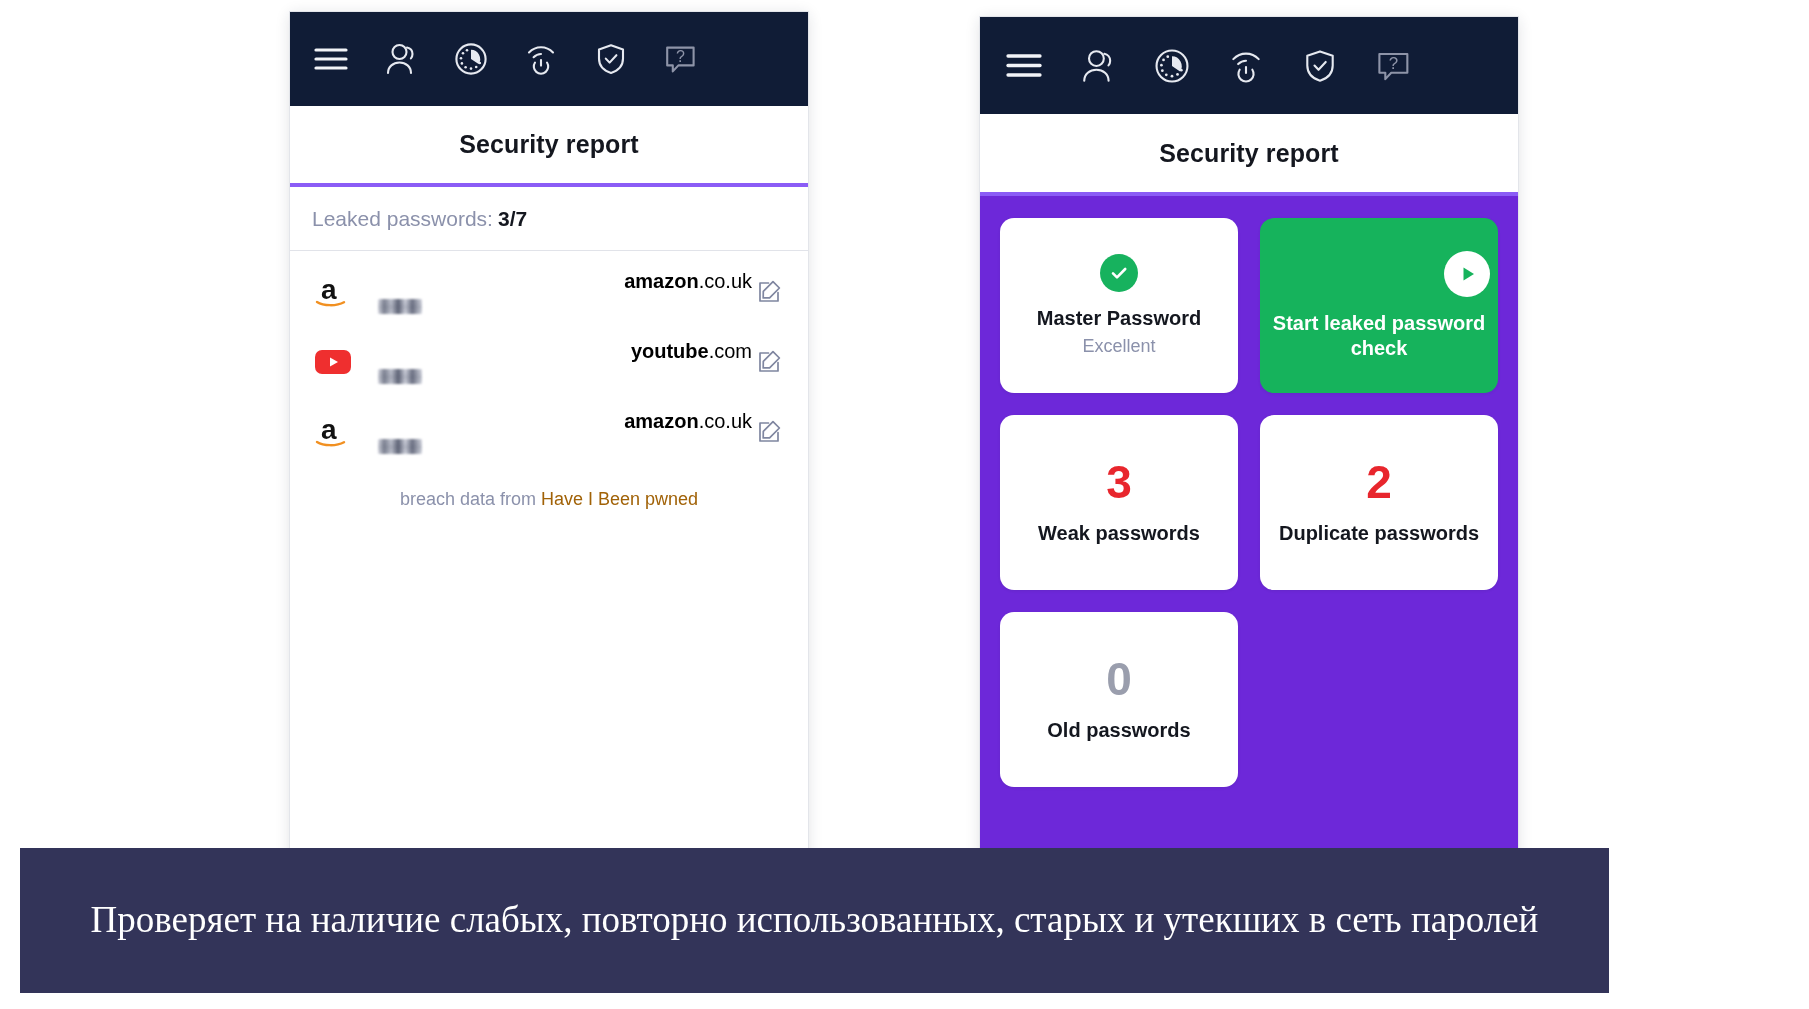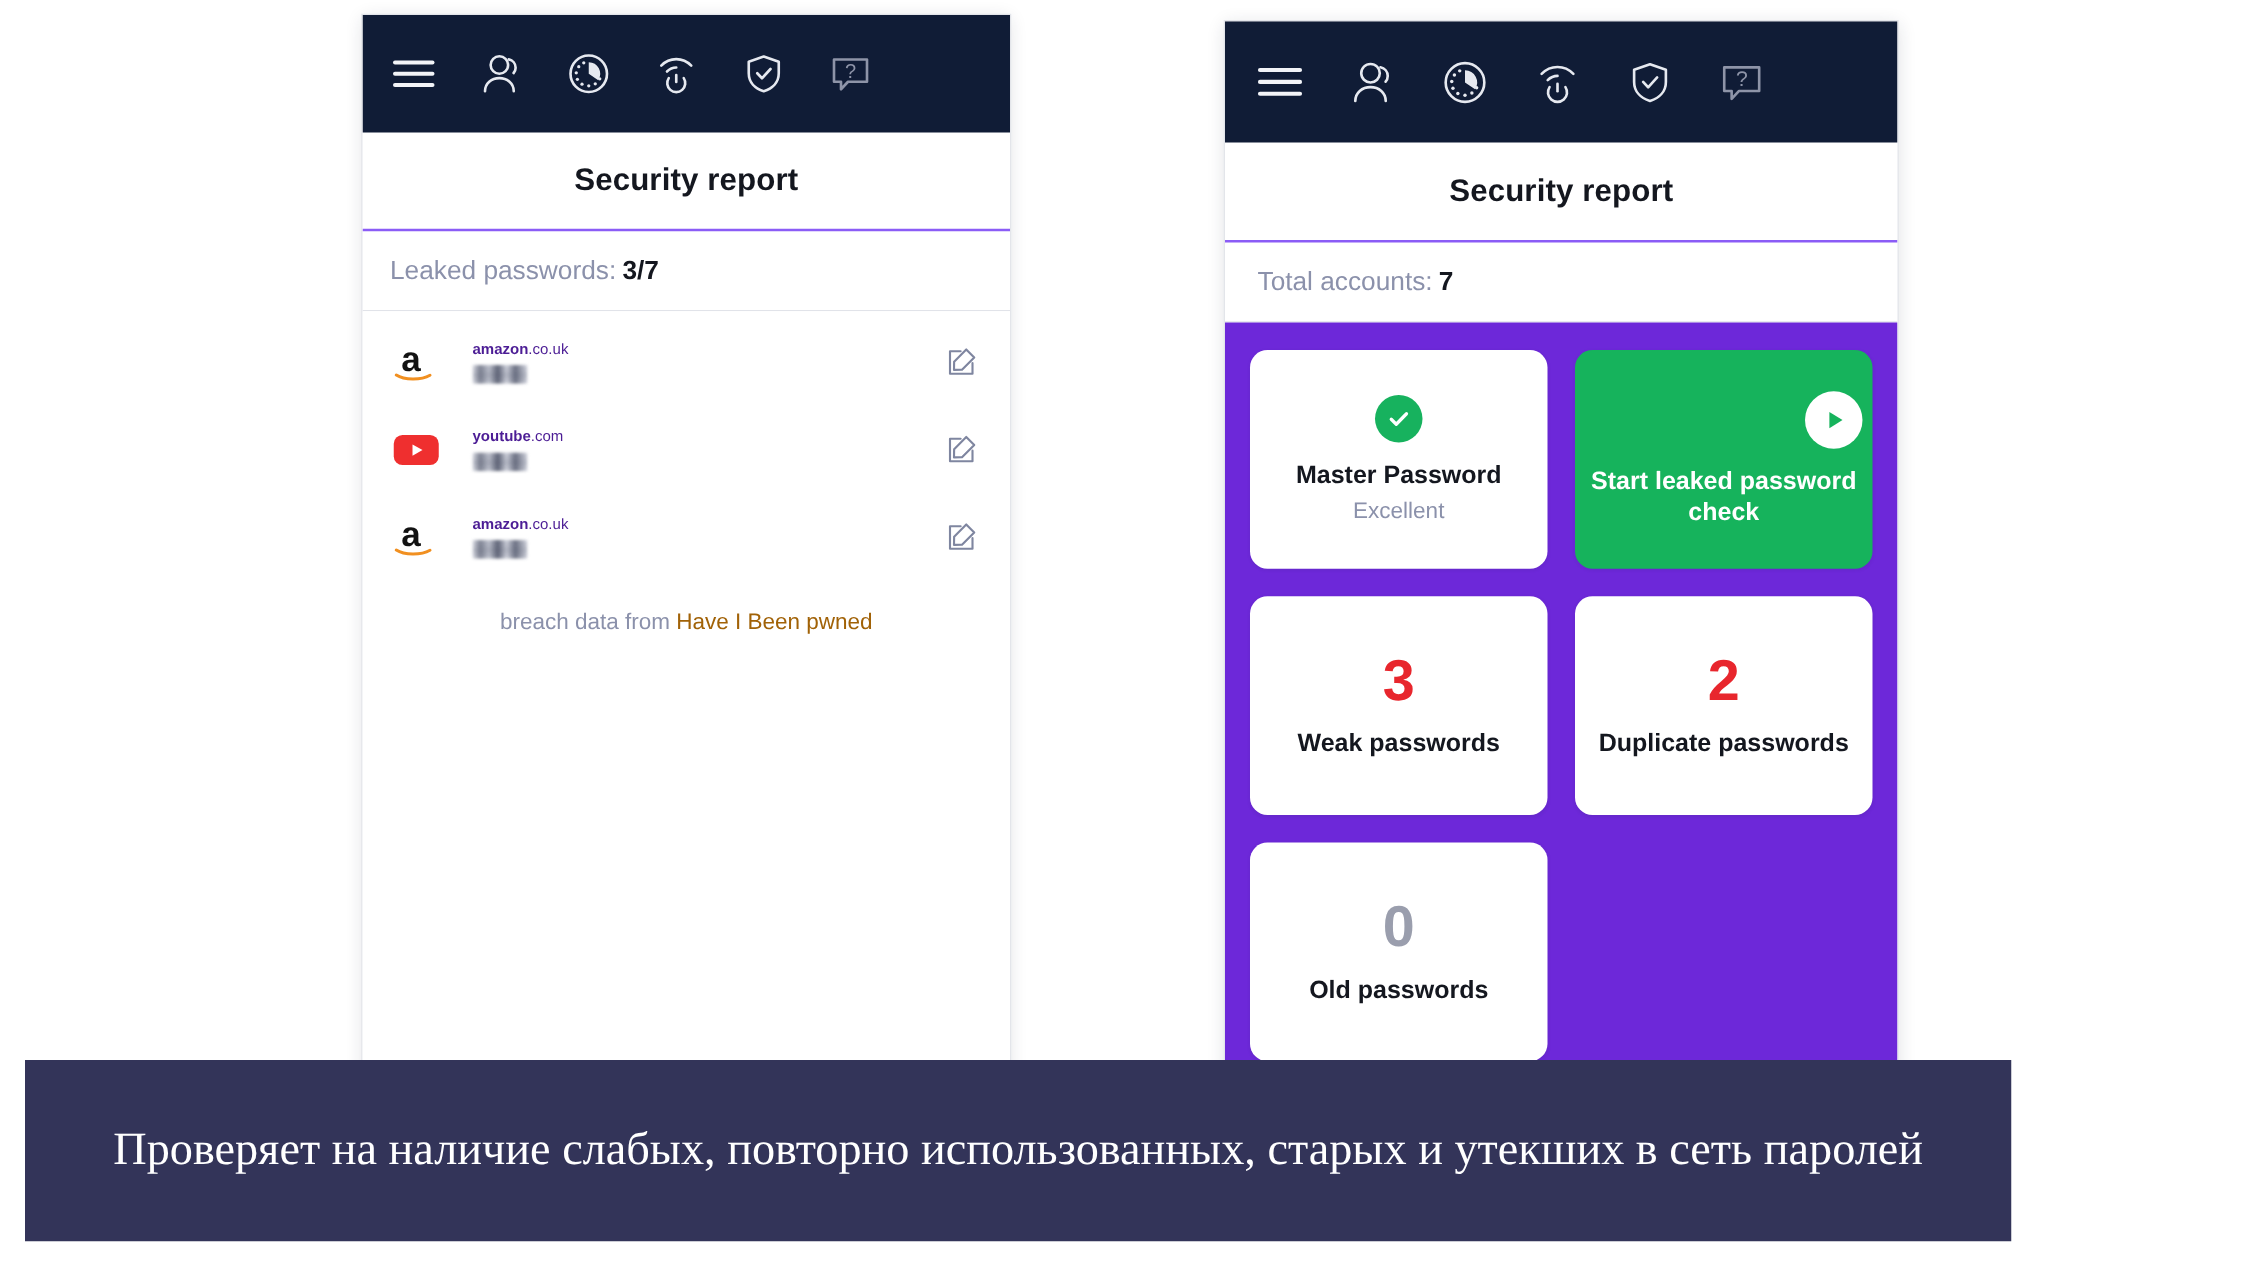--- a/index.html
+++ b/index.html
@@ -51,21 +51,21 @@
   .appbar-icon svg * { vector-effect: non-scaling-stroke; }
 
   
   .screen-title {
     flex: 0 0 auto;
     display: flex;
     align-items: center;
     justify-content: center;
     font-weight: bold;
     color: #14171f;
-    border-bottom: 2px solid #8b5cf6;
+    border-bottom: 4px solid #8b5cf6;
     letter-spacing: .1px;
   }
   #phone-left  .screen-title { height: 77px; font-size: 25px; }
   #phone-right .screen-title { height: 78px; font-size: 25px; }
 
   
   .summary-row {
     flex: 0 0 auto;
     display: flex;
     align-items: center;
@@ -85,21 +85,21 @@
     height: 70px;
     padding: 0 22px 0 16px;
     cursor: pointer;
   }
   .leak-logo {
     width: 54px; height: 46px;
     flex: 0 0 auto;
     display: flex; align-items: center; justify-content: center;
   }
   .leak-text { flex: 1 1 auto; padding-left: 18px; }
-  .leak-domain { font-size: 12px; color: #4c1d95; line-height: 1.15; }
+  .leak-domain { font-size: 20px; color: #000000; line-height: 1.15; text-align: right; }
   .leak-domain .bold { font-weight: bold; }
   .blurred-user {
     margin-top: 6px;
     width: 44px; height: 15px;
     border-radius: 1px;
     background:
       linear-gradient(90deg,
         rgba(210,212,222,.55) 0%, rgba(86,92,112,.75) 14%, rgba(150,155,172,.5) 30%,
         rgba(64,70,92,.85) 46%, rgba(176,180,196,.45) 62%, rgba(72,78,100,.8) 78%,
         rgba(198,201,214,.5) 100%),
@@ -416,24 +416,20 @@
           <g fill="none" stroke="#8e94a8" stroke-width="2.1" stroke-linejoin="round">
             <path d="M3.2 4.6h26.4v17.8H14.4l-5.6 6v-6H3.2z"></path>
           </g>
           <text x="16.5" y="19" fill="#8e94a8" font-size="16" font-family="Liberation Sans, sans-serif" text-anchor="middle">?</text>
         </svg>
     </div>
   </div>
 
   <div class="screen-title">Security report</div>
 
-  <div class="summary-row">
-    <span>Total accounts:</span>
-    <b>7</b>
-  </div>
 
   <div class="tile-area">
 
     <div class="tile">
       <div class="check-badge">
         <svg width="22" height="22" viewBox="0 0 22 22">
             <path d="m5 11.4 4 4L17.2 7" fill="none" stroke="#ffffff" stroke-width="2.6" stroke-linecap="round" stroke-linejoin="round"></path>
           </svg>
       </div>
       <div class="tile-label">Master Password</div>

